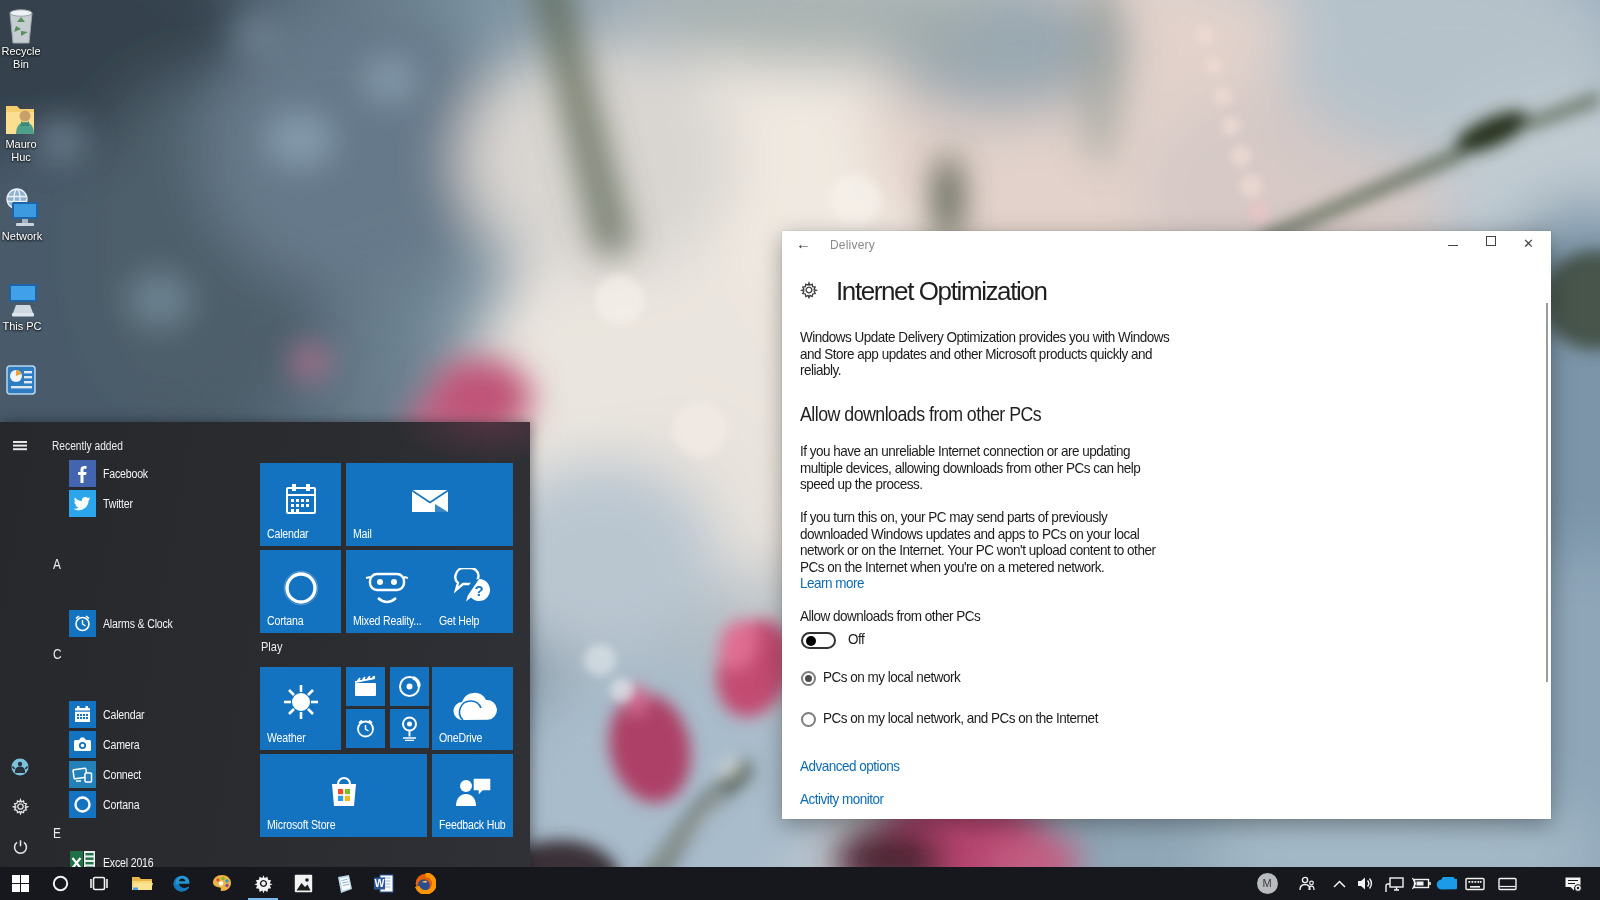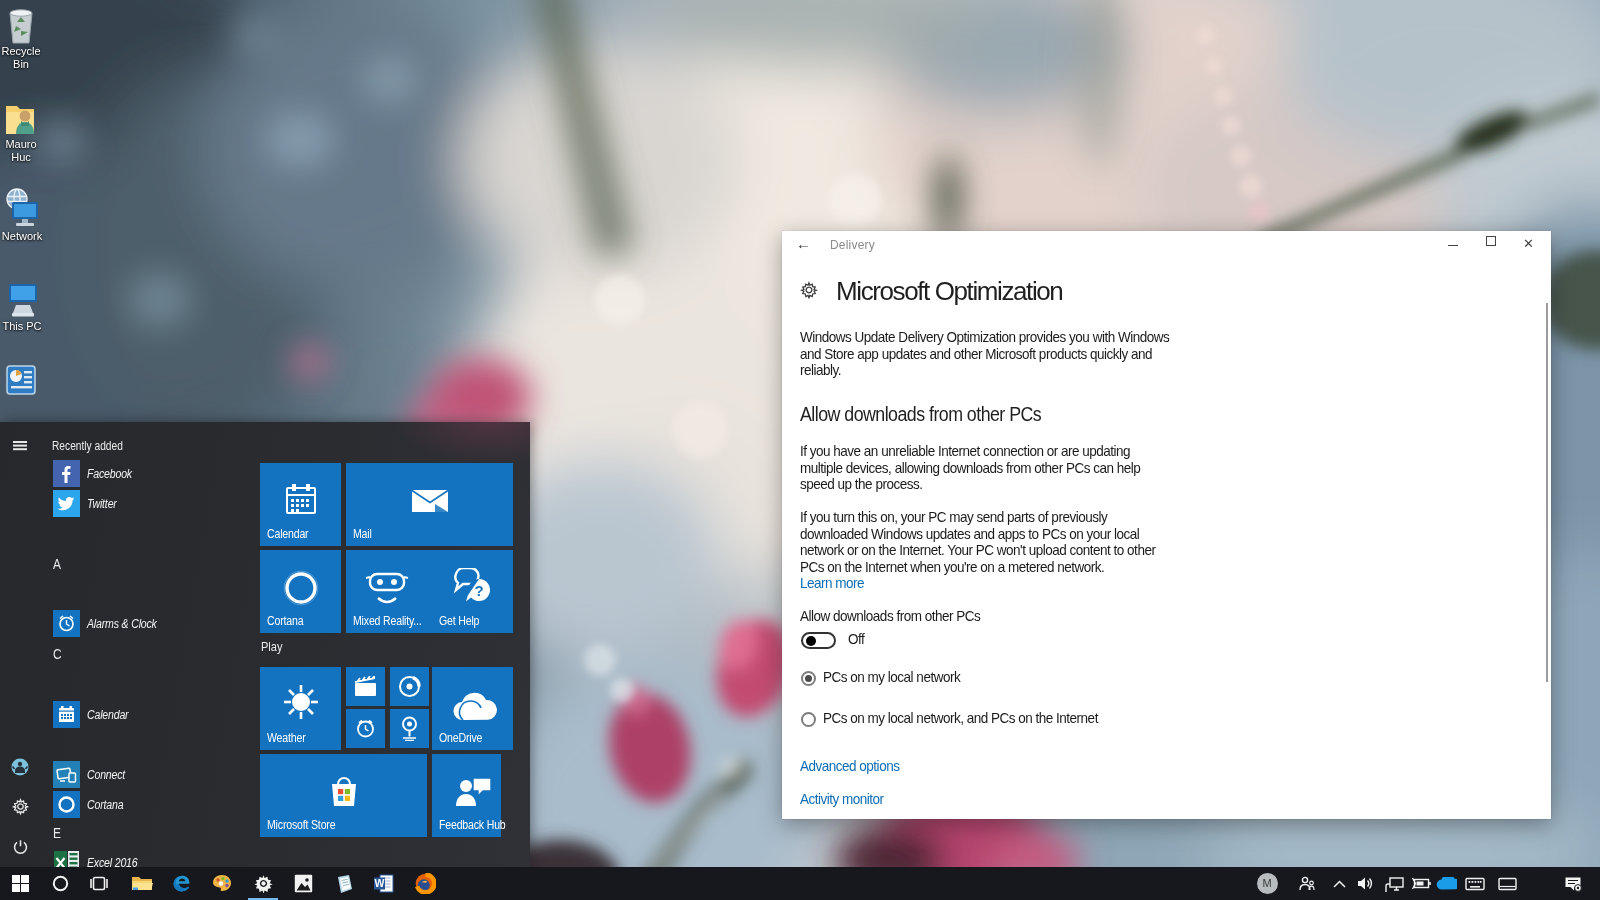--- a/index.html
+++ b/index.html
@@ -16,21 +16,21 @@
   #win .back{position:absolute;left:14px;top:4px;font-size:15px;color:#333;}
   #win .wtitle{position:absolute;left:48px;top:7px;font-size:12px;color:#8a8a8a;letter-spacing:.2px;}
   .winbtn{position:absolute;top:0;width:45px;height:29px;color:#444;text-align:center;}
   #win .t15{font-size:15px;letter-spacing:-.55px;line-height:16.5px;color:#1b1b1b;transform:scaleX(.9);transform-origin:0 0;}
   #win .blue{color:#0d6cb5 !important;}
   
   #menu{position:absolute;left:0;top:422px;width:530px;height:445px;overflow:hidden;
     background:radial-gradient(140px 60px at 490px 0px, rgba(150,60,90,.33), rgba(150,60,90,0) 70%),linear-gradient(100deg,#26282c 0%,#2a2c30 55%,#2f3136 100%);
     box-shadow:2px 0 12px rgba(0,0,0,.4);color:#f2f2f2;text-align:center;}
   #menu .hdr{position:absolute;font-size:12px;color:#ececec;transform:scaleX(.85);transform-origin:0 50%;}
-  .appitem{position:absolute;left:53px;width:300px;height:27px;font-style:italic;}
+  .appitem{position:absolute;left:69px;width:300px;height:27px;}
   .appitem .ic{position:absolute;left:0;top:0;width:27px;height:27px;}
   .appitem .lb{position:absolute;left:34px;top:6.5px;font-size:12px;letter-spacing:-.2px;color:#f4f4f4;transform:scaleX(.88);transform-origin:0 0;white-space:nowrap;}
   .tile{position:absolute;background:#1373c0;color:#fff;}
   .tile .tlb{position:absolute;left:7px;bottom:5px;font-size:12px;letter-spacing:-.2px;transform:scaleX(.88);transform-origin:0 100%;white-space:nowrap;}
   .tile svg{position:absolute;}
   
   #bar{position:absolute;left:0;top:867px;width:1600px;height:33px;background:#16181d;}
   .tbi{position:absolute;top:0;height:33px;display:flex;align-items:center;justify-content:center;}
   .tray{position:absolute;top:0;height:33px;display:flex;align-items:center;justify-content:center;color:#eee;}
 </style>
@@ -186,21 +186,21 @@
 </div>
 <div id="win">
  <div class="back">←</div>
  <div class="wtitle">Delivery</div>
  <div class="winbtn" style="right:76px;"><span style="display:inline-block;width:10px;border-top:1px solid #444;margin-top:14px;"></span></div>
  <div class="winbtn" style="right:38px;"><span style="display:inline-block;width:8px;height:8px;border:1px solid #444;margin-top:5px;"></span></div>
  <div class="winbtn" style="right:0px;font-size:13px;padding-top:5px;">✕</div>
  <svg class="abs" style="left:18px;top:50px;" width="18" height="18" viewBox="0 0 24 24">
   <path fill="none" stroke="#3b3b3b" stroke-width="1.7" d="M12,8.2 a3.8,3.8 0 1 0 0.001,0 z M12,2.5 l1.2,3.1 3.1,-1.5 0.6,3.4 3.4,0.6 -1.5,3.1 3.1,1.2 -3.1,1.2 1.5,3.1 -3.4,0.6 -0.6,3.4 -3.1,-1.5 -1.2,3.1 -1.2,-3.1 -3.1,1.5 -0.6,-3.4 -3.4,-0.6 1.5,-3.1 -3.1,-1.2 3.1,-1.2 -1.5,-3.1 3.4,-0.6 0.6,-3.4 3.1,1.5 z"></path>
  </svg>
- <div class="abs" style="left:54px;top:45px;font-size:26px;letter-spacing:-1.4px;color:#1f1f1f;">Microsoft Optimization</div>
+ <div class="abs" style="left:54px;top:45px;font-size:26px;letter-spacing:-1.4px;color:#1f1f1f;">Internet Optimization</div>
  <div class="abs t15" style="left:18px;top:98px;">Windows Update Delivery Optimization provides you with Windows<br>and Store app updates and other Microsoft products quickly and<br>reliably.</div>
  <div class="abs" style="left:18px;top:172px;font-size:20px;letter-spacing:-.6px;color:#1f1f1f;transform:scaleX(.89);transform-origin:0 0;">Allow downloads from other PCs</div>
  <div class="abs t15" style="left:18px;top:212px;">If you have an unreliable Internet connection or are updating<br>multiple devices, allowing downloads from other PCs can help<br>speed up the process.</div>
  <div class="abs t15" style="left:18px;top:278px;">If you turn this on, your PC may send parts of previously<br>downloaded Windows updates and apps to PCs on your local<br>network or on the Internet. Your PC won't upload content to other<br>PCs on the Internet when you're on a metered network.</div>
  <div class="abs t15 blue" style="left:18px;top:344px;">Learn more</div>
  <div class="abs t15" style="left:18px;top:377px;">Allow downloads from other PCs</div>
  <div class="abs" style="left:19px;top:401px;width:31px;height:13px;border:2px solid #333;border-radius:9px;">
   <div class="abs" style="left:3px;top:1.5px;width:10px;height:10px;border-radius:50%;background:#000;"></div>
  </div>
  <div class="abs t15" style="left:66px;top:400px;">Off</div>
@@ -271,20 +271,30 @@
             <rect x="17" y="13" width="2" height="2"></rect>
             <rect x="8" y="16" width="2" height="2"></rect>
             <rect x="11" y="16" width="2" height="2"></rect>
             <rect x="14" y="16" width="2" height="2"></rect>
             <rect x="17" y="16" width="2" height="2"></rect>
           </g>
           <rect x="6" y="9.5" width="15" height="1.2" fill="#1373c0"></rect>
         </svg>
   <div class="lb">Calendar</div>
       </div>
+ <div class="appitem" style="top:309px;">
+  <svg class="ic" width="27" height="27">
+          <rect width="27" height="27" fill="#1373c0"></rect>
+          <rect x="5" y="9" width="17" height="11" rx="1.5" fill="#fff"></rect>
+          <path d="M10,9 l2,-2.5 l3,0 l2,2.5 z" fill="#fff"></path>
+          <circle cx="13.5" cy="14.5" r="3.6" fill="#1373c0"></circle>
+          <circle cx="13.5" cy="14.5" r="1.8" fill="#fff"></circle>
+        </svg>
+  <div class="lb">Camera</div>
+      </div>
  <div class="appitem" style="top:339px;">
   <svg class="ic" width="27" height="27">
           <rect width="27" height="27" fill="#2381b8"></rect>
           <rect x="4.5" y="8" width="13" height="9" rx="1" fill="none" stroke="#fff" stroke-width="1.5" transform="rotate(-8 11 12.5)"></rect>
           <rect x="16" y="12" width="6.5" height="9" rx="1" fill="#2381b8" stroke="#fff" stroke-width="1.5"></rect>
           <path d="M7,20 l5,0" stroke="#fff" stroke-width="1.5"></path>
         </svg>
   <div class="lb">Connect</div>
       </div>
  <div class="appitem" style="top:369px;">
@@ -424,21 +434,21 @@
         </svg>
   <div class="tlb">Microsoft Store</div>
       </div>
  <div class="tile" style="left:432px;top:244.5px;width:81px;height:83px;">
   <svg style="left:17px;top:25px;" width="48" height="32" viewBox="0 0 48 32">
           <path d="M14,28 a9,9 0 0 1 -1,-18 a13,13 0 0 1 24,-2 a9.5,9.5 0 0 1 2,19.8 z" fill="#fff"></path>
           <path d="M14,28 a11,11 0 0 1 8,-19 a11,11 0 0 1 10,7" fill="none" stroke="#1373c0" stroke-width="1.6"></path>
         </svg>
   <div class="tlb">OneDrive</div>
       </div>
- <div class="tile" style="left:432px;top:331.5px;width:69px;height:83px;">
+ <div class="tile" style="left:432px;top:331.5px;width:81px;height:83px;">
   <svg style="left:21px;top:20px;" width="40" height="38" viewBox="0 0 40 38">
           <circle cx="13" cy="12" r="6" fill="#fff"></circle>
           <path d="M3,32 c0,-8 4.5,-12 10,-12 c5.5,0 10,4 10,12 z" fill="#fff"></path>
           <path d="M20,4 L38,4 L38,17 L30,17 L25,22 L25,17 L20,17 Z" fill="#fff" stroke="#1373c0" stroke-width="1.4"></path>
         </svg>
   <div class="tlb">Feedback Hub</div>
       </div>
 </div>
 <div id="bar">
  <div class="tbi" style="left:4px;width:32px;">

